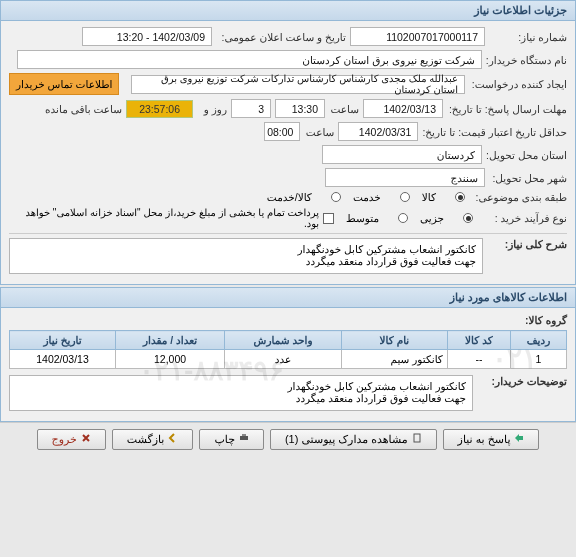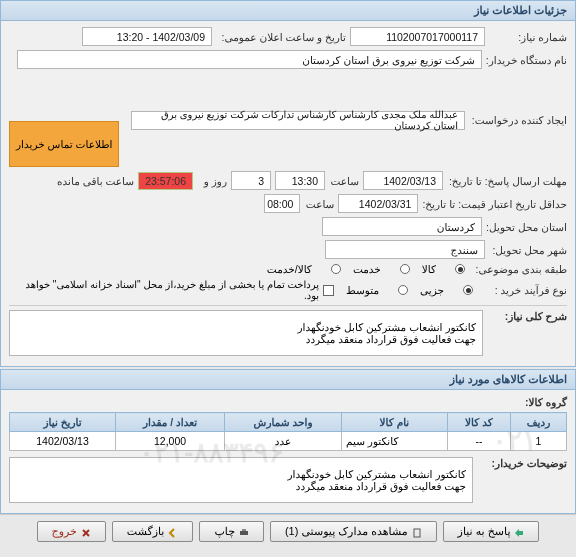--- a/index.html
+++ b/index.html
@@ -45,64 +45,63 @@
   font-size: 10.5px;
   color: #111;
   height: 19px;
   display: inline-flex;
   align-items: center;
 }
 .field-wide { flex: 1; margin-left: 8px; }
 .badge-orange {
   background: #f2a63b;
   color: #000;
-  padding: 16px 6px;
+  padding: 4px 6px;
   font-size: 10.5px;
   border: 1px solid #d68a1f;
-  margin-top: 48px;
 }
 .badge-green {
-  background: #ef4444;
+  background: #eab308;
   color: #333;
-  padding: 2px 6px;
+  padding: 2px 12px;
   font-size: 10.5px;
   border: 1px solid #b0c880;
 }
 .radio { display:inline-flex; align-items:center; gap:19px; margin-left:8px; font-size:10.5px; }
 .radio-dot {
   width:10px; height:10px; border:1px solid #666; border-radius:50%;
   display:inline-flex; align-items:center; justify-content:center; background:#fff;
 }
 .radio-dot.checked::after { content:""; width:5px; height:5px; background:#333; border-radius:50%; }
 .check {
   width:11px; height:11px; border:1px solid #666; background:#fff; display:inline-block;
 }
 hr { border:none; border-top:1px solid #ccc; margin:4px 0; }
 .textarea {
-  border:1px solid #b5b5b5; background:#fff; padding:10px 6px;
+  border:1px solid #b5b5b5; background:#fff; padding:4px 6px;
   font-size:10.5px; width:100%; min-height:36px; white-space:pre-line;
 }
 .table {
   width:100%; border-collapse:collapse; font-size:10.5px; margin-top:4px;
 }
 .table th {
   background: linear-gradient(#d9e6f2,#c5d8ea);
   border:1px solid #94b8d6; padding:3px 4px; font-weight:bold; color:#2a4a6a;
 }
 .table td {
   border:1px solid #bbb; padding:3px 4px; background:#fff; text-align:center;
 }
 .btn-bar {
   display:flex; gap:6px; padding:6px; justify-content:center;
   background:#e8e8e8; border-top:1px solid #ccc;
 }
 .btn {
   border:1px solid #8a8a8a; background:linear-gradient(#f8f8f8,#e0e0e0);
   padding:3px 14px; font-size:11px; cursor:pointer; border-radius:2px;
-  display:inline-flex; align-items:flex-end; gap:4px;
+  display:inline-flex; align-items:flex-start; gap:4px;
 }
 .btn.red { color:#a03020; }
 .ico { width:10px; height:10px; display:inline-block; }
 .watermark {
   position:absolute; font-size:28px; color:rgba(0,0,0,0.08);
   font-weight:bold; pointer-events:none; z-index:5;
 }
 .wrap { position:relative; }
 </style>
 </head>
@@ -225,21 +224,21 @@
             <th>نام کالا</th>
             <th>واحد شمارش</th>
             <th>تعداد / مقدار</th>
             <th>تاریخ نیاز</th>
           </tr>
         </thead>
         <tbody>
           <tr>
             <td>1</td>
             <td>--</td>
-            <td style="text-align:left">کانکتور سیم</td>
+            <td style="text-align:right">کانکتور سیم</td>
             <td>عدد</td>
             <td>12,000</td>
             <td>1402/03/13</td>
           </tr>
         </tbody>
       </table>
     </div>
 
     <div class="row" style="align-items:flex-start;margin-top:6px">
       <span class="label" style="font-weight:bold;min-width:90px">توضیحات خریدار:</span>

